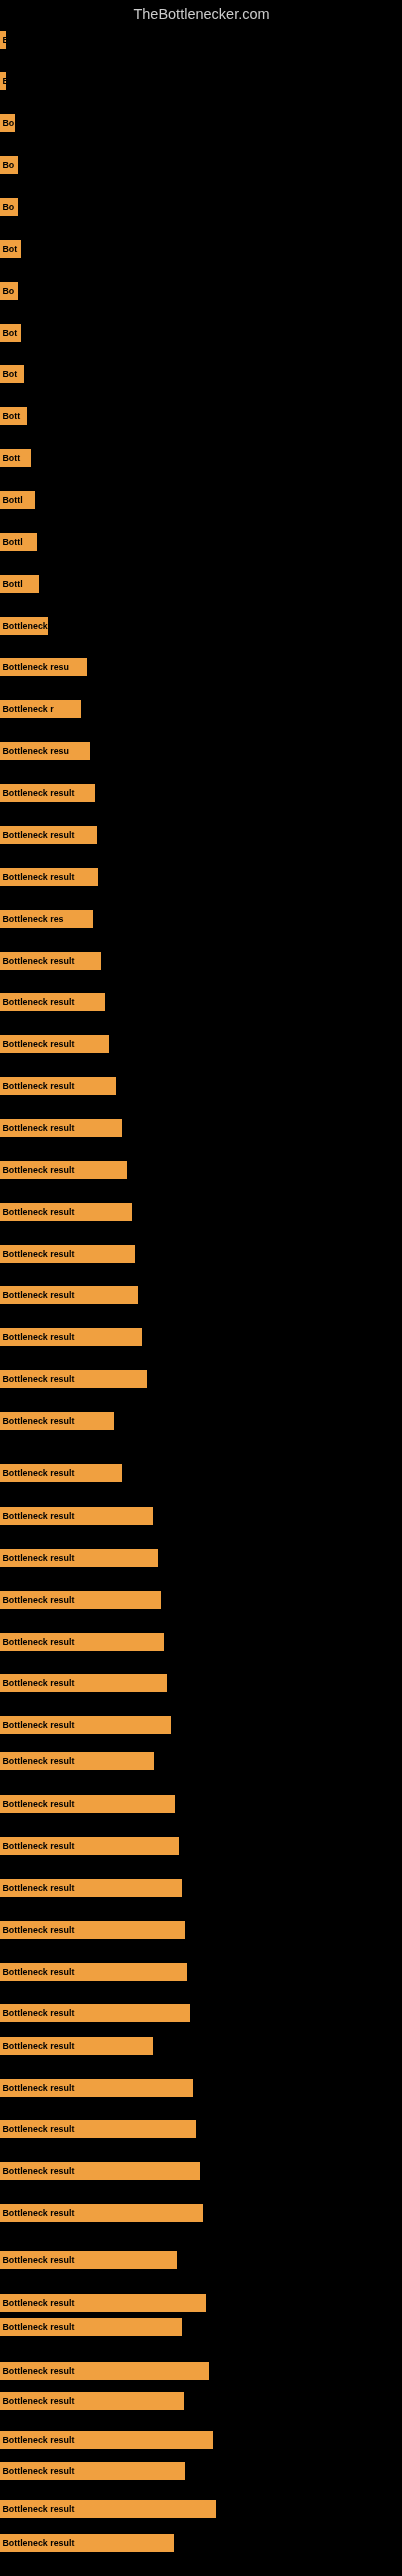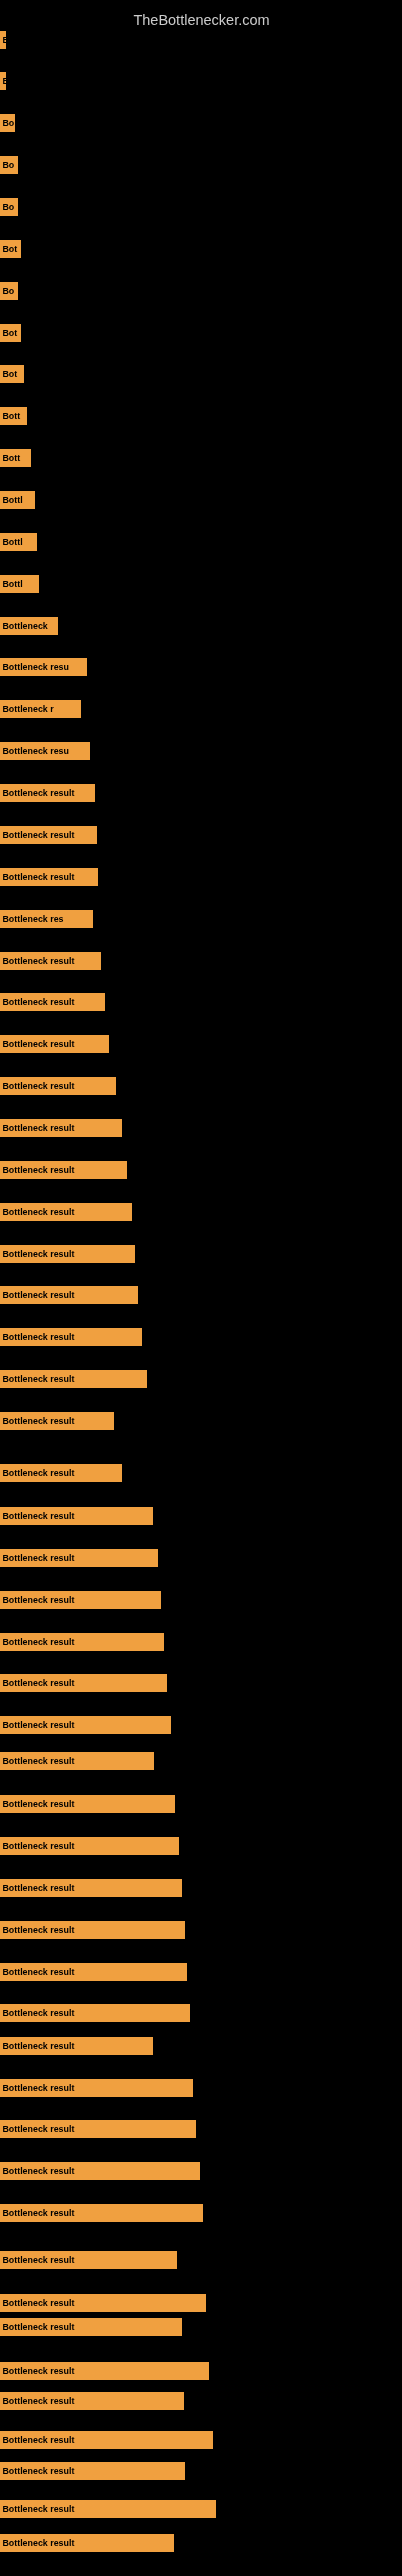--- a/index.html
+++ b/index.html
@@ -11,21 +11,21 @@
       width: 403px;
       min-height: 2576px;
       background-color: #000000;
       font-family: Arial, sans-serif;
       position: relative;
     }
     .site-title {
       color: #cccccc;
       font-size: 14.5px;
       text-align: center;
-      padding: 12px 0;
+      padding: 6px 0;
       position: absolute;
       top: 0;
       left: 0;
       right: 0;
     }
     .bar-container {
       position: absolute;
       left: 0;
       display: flex;
       align-items: center;
@@ -83,21 +83,21 @@
   </div>
 <div class="bar-container" style="top: 491px; width: 35px;">
     <div class="bar-label" style="width: 35px;">Bottl</div>
   </div>
 <div class="bar-container" style="top: 533px; width: 37px;">
     <div class="bar-label" style="width: 37px;">Bottl</div>
   </div>
 <div class="bar-container" style="top: 575px; width: 39px;">
     <div class="bar-label" style="width: 39px;">Bottl</div>
   </div>
-<div class="bar-container" style="top: 617px; width: 58px;">
+<div class="bar-container" style="top: 617px; width: 48px;">
     <div class="bar-label" style="width: 58px;">Bottleneck</div>
   </div>
 <div class="bar-container" style="top: 658px; width: 87px;">
     <div class="bar-label" style="width: 87px;">Bottleneck resu</div>
   </div>
 <div class="bar-container" style="top: 700px; width: 99px;">
     <div class="bar-label" style="width: 81px;">Bottleneck r</div>
   </div>
 <div class="bar-container" style="top: 742px; width: 90px;">
     <div class="bar-label" style="width: 90px;">Bottleneck resu</div>

